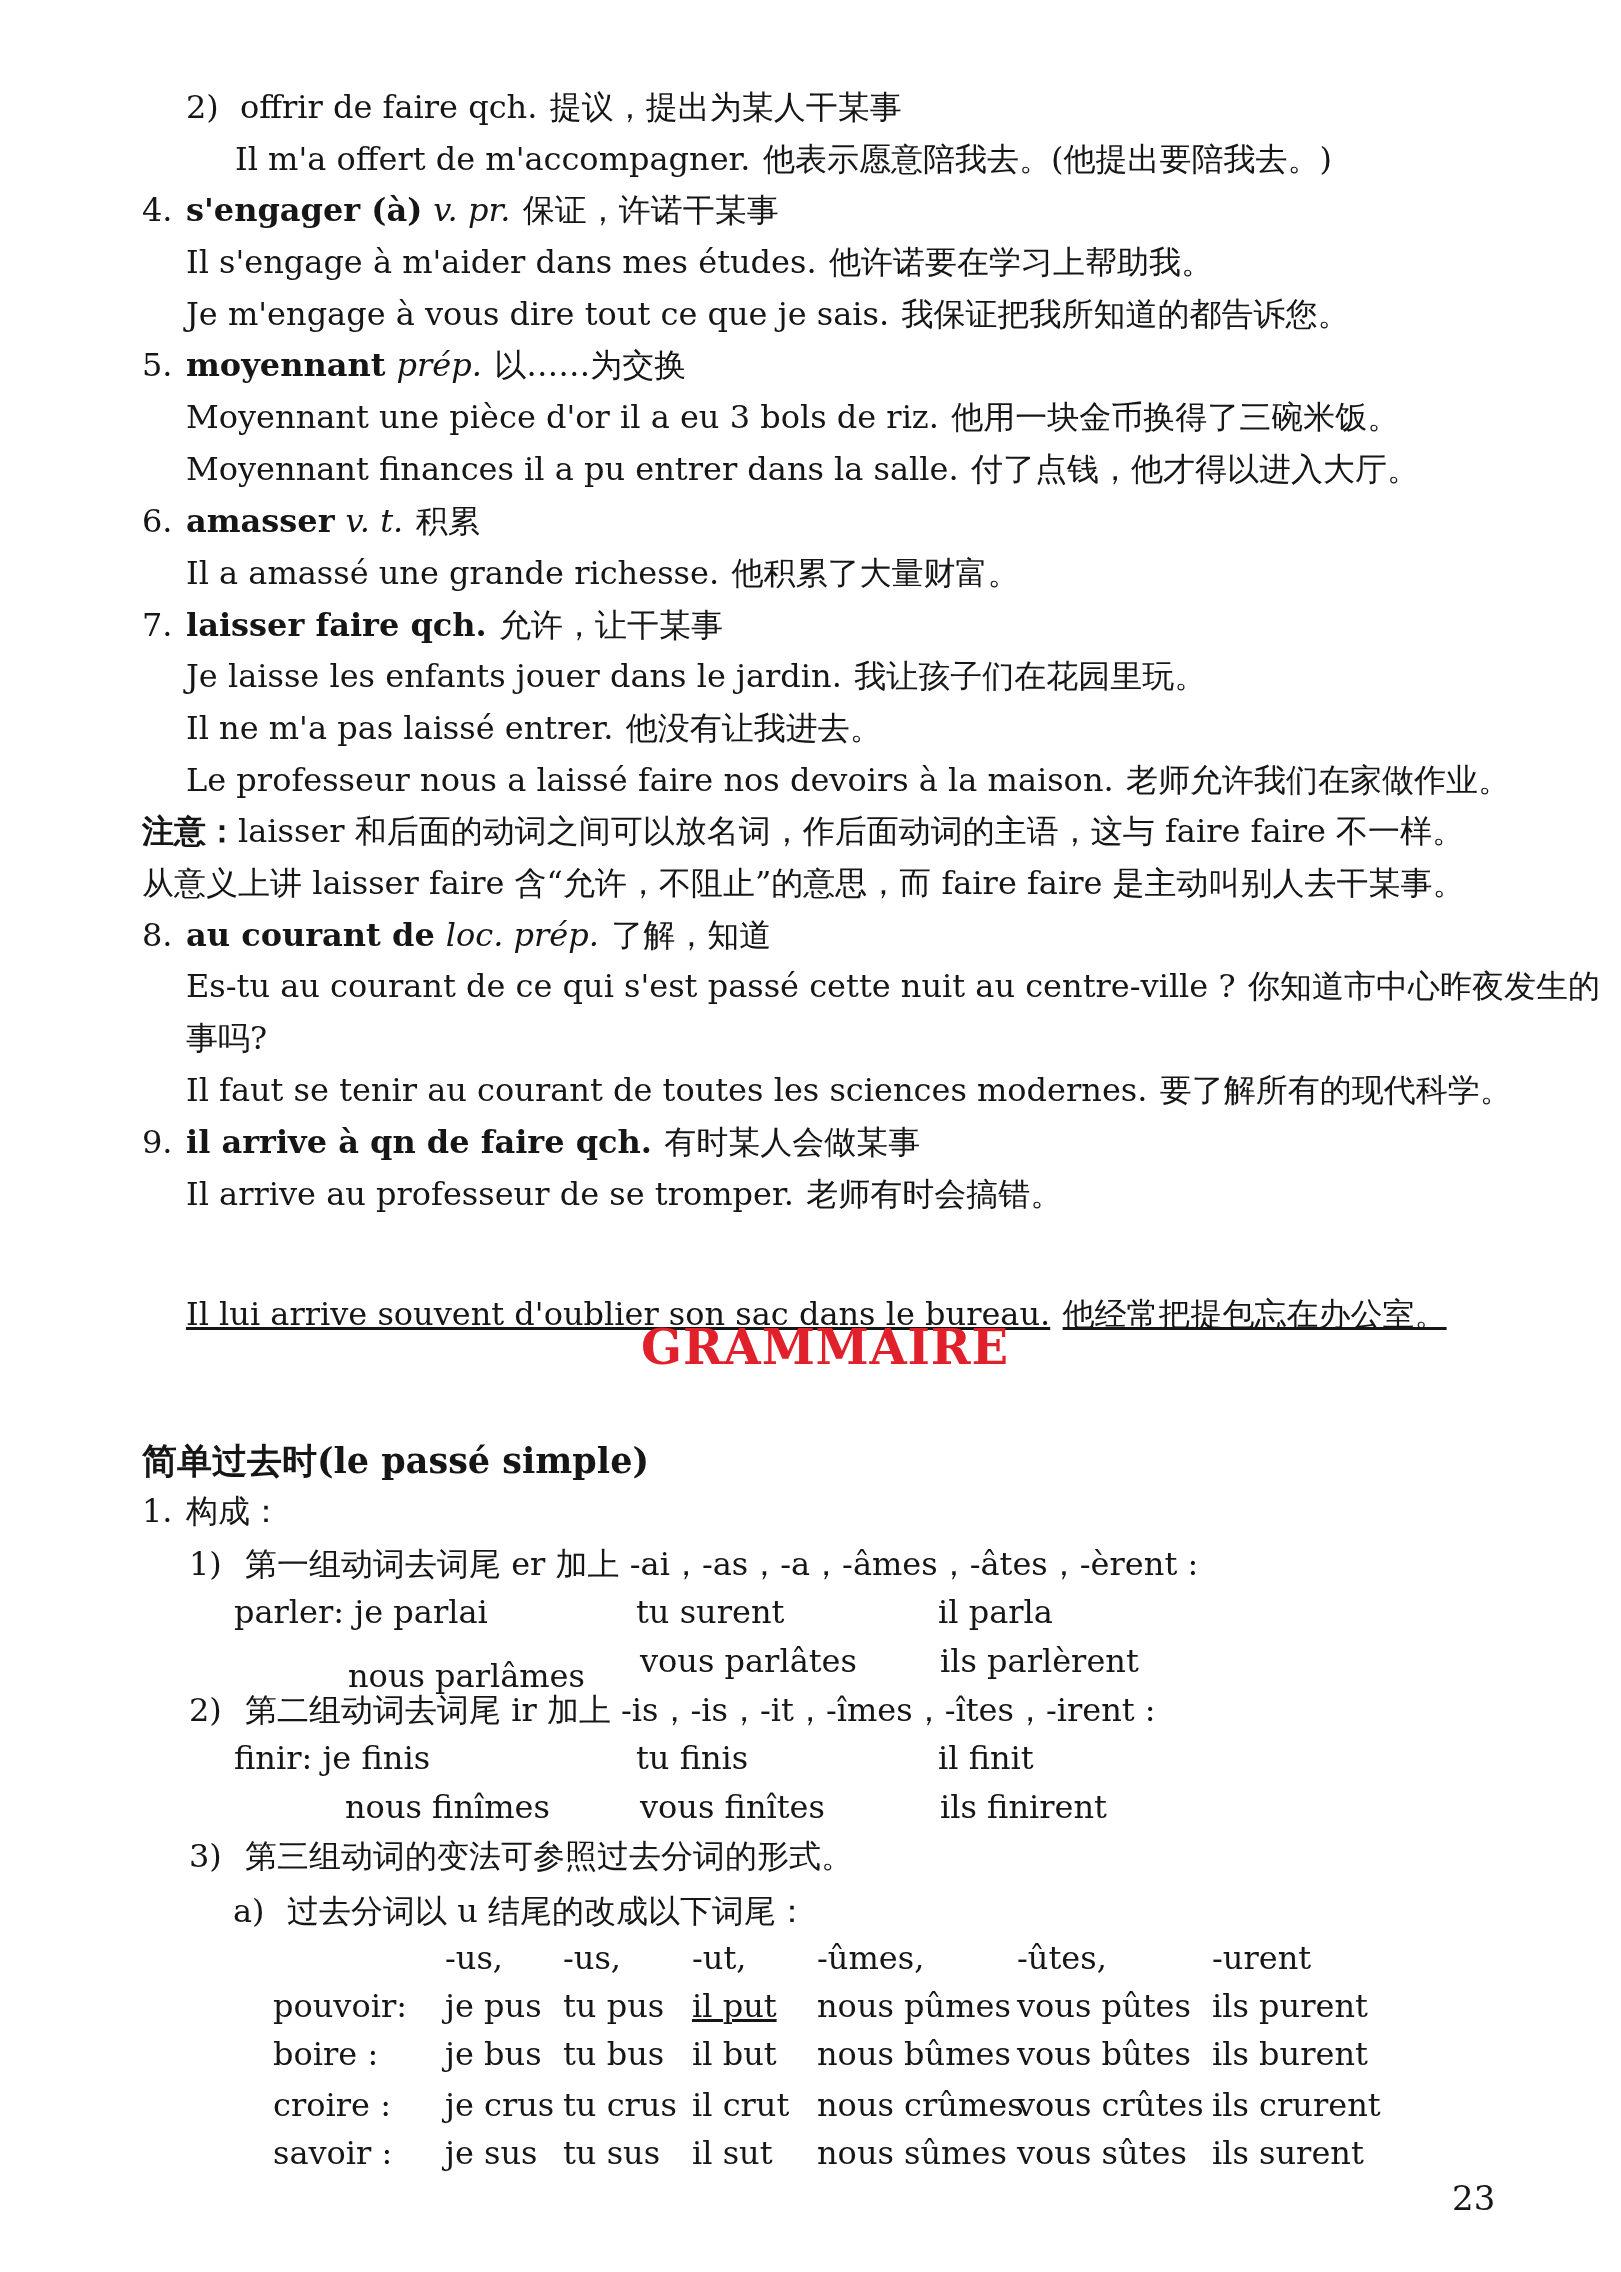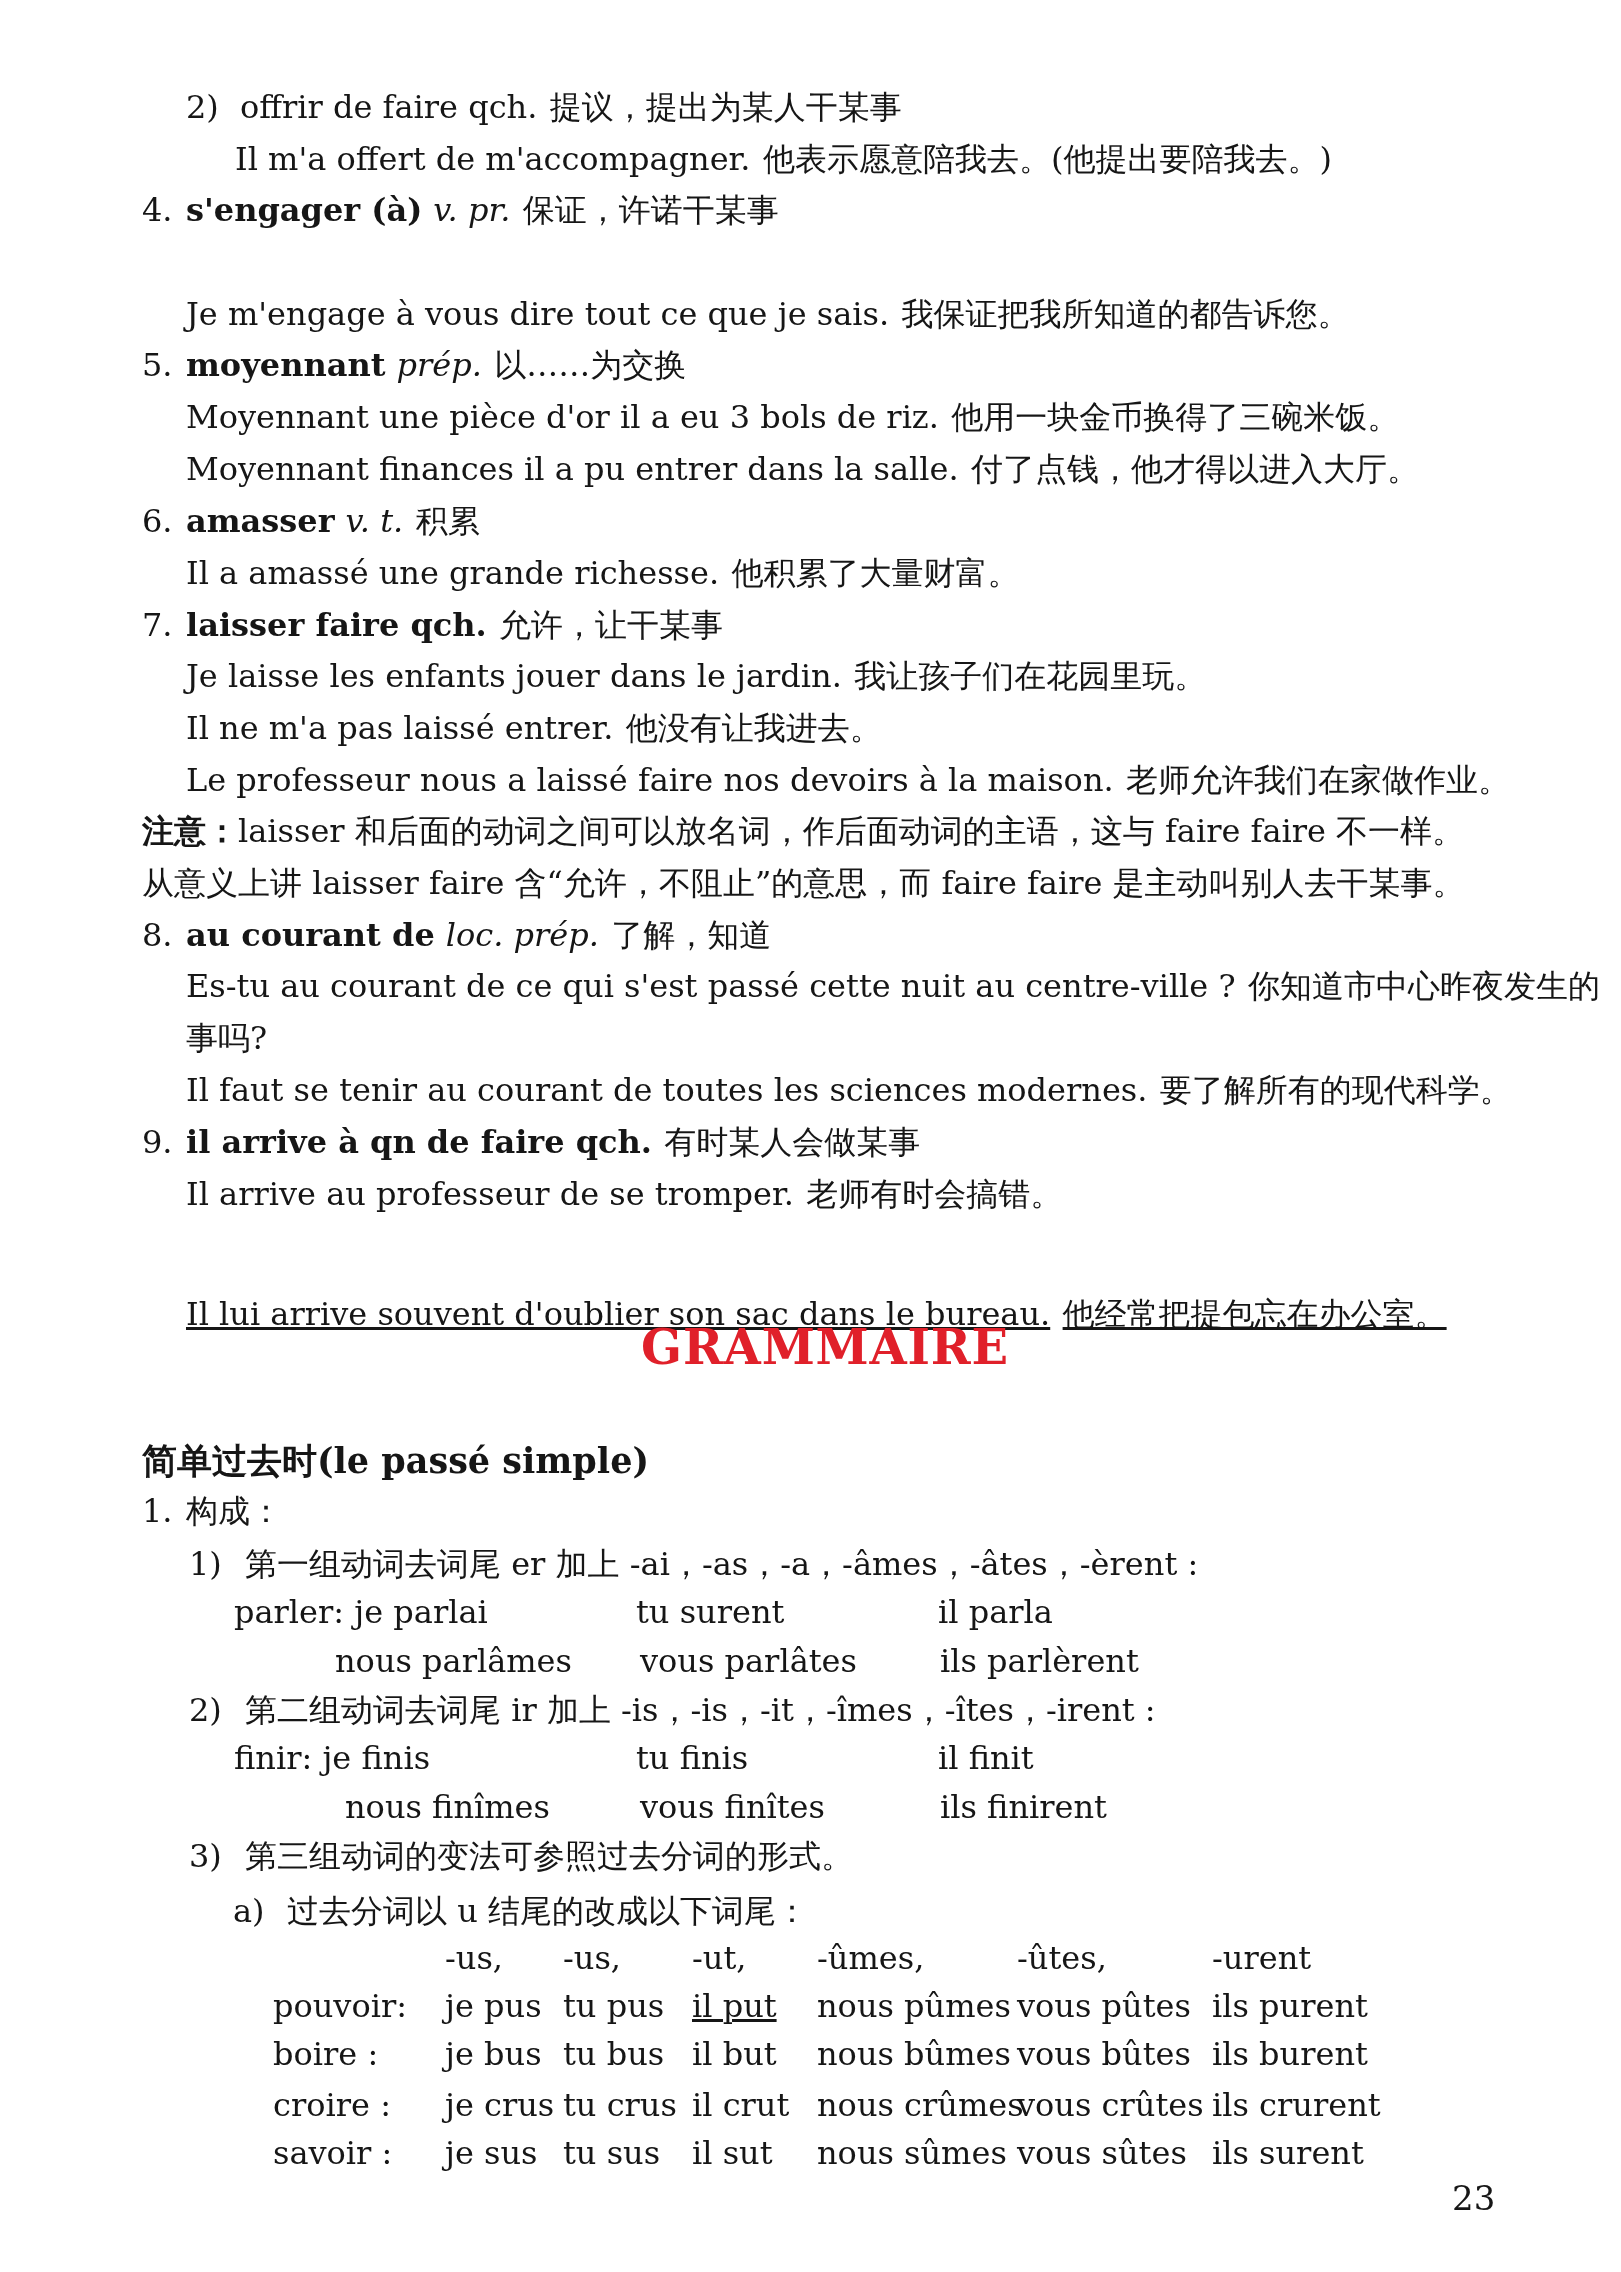--- a/index.html
+++ b/index.html
@@ -58,20 +58,23 @@
   </div>
 
   <div class="ln" style="top:139px;left:235px;">
     <span>Il m'a offert de m'accompagner.</span><span class="zh">他表示愿意陪我去。(他提出要陪我去。)</span>
   </div>
 
   <div class="ln" style="top:190px;left:142px;">
     <span class="num">4.</span><span class="head">s'engager (à)</span><span class="abbr">v. pr.</span><span class="zh">保证，许诺干某事</span>
   </div>
 
+  <div class="ln" style="top:242px;left:186px;">
+    <span>Il s'engage à m'aider dans mes études.</span><span class="zh">他许诺要在学习上帮助我。</span>
+  </div>
 
   <div class="ln" style="top:294px;left:186px;">
     <span>Je m'engage à vous dire tout ce que je sais.</span><span class="zh">我保证把我所知道的都告诉您。</span>
   </div>
 
   <div class="ln" style="top:345px;left:142px;">
     <span class="num">5.</span><span class="head">moyennant</span><span class="abbr">prép.</span><span class="zh">以……为交换</span>
   </div>
 
   <div class="ln" style="top:397px;left:186px;">
@@ -154,21 +157,21 @@
     <span class="num-g">1)</span><span>第一组动词去词尾 er 加上 -ai，-as，-a，-âmes，-âtes，-èrent :</span>
   </div>
 
   <div class="row" style="top:1593px;">
     <span class="cell" style="left:234px;">parler: je parlai</span>
     <span class="cell" style="left:636px;">tu surent</span>
     <span class="cell" style="left:938px;">il parla</span>
   </div>
 
   <div class="row" style="top:1642px;">
-    <span class="cell" style="left:335px;">nous parlâmes</span>
+    <span class="cell" style="left:348px;margin-top:15px;">nous parlâmes</span>
     <span class="cell" style="left:640px;">vous parlâtes</span>
     <span class="cell" style="left:940px;">ils parlèrent</span>
   </div>
 
   <div class="ln" style="top:1690px;left:189px;">
     <span class="num-g">2)</span><span>第二组动词去词尾 ir 加上 -is，-is，-it，-îmes，-îtes，-irent :</span>
   </div>
 
   <div class="row" style="top:1739px;">
     <span class="cell" style="left:234px;">finir: je finis</span>

